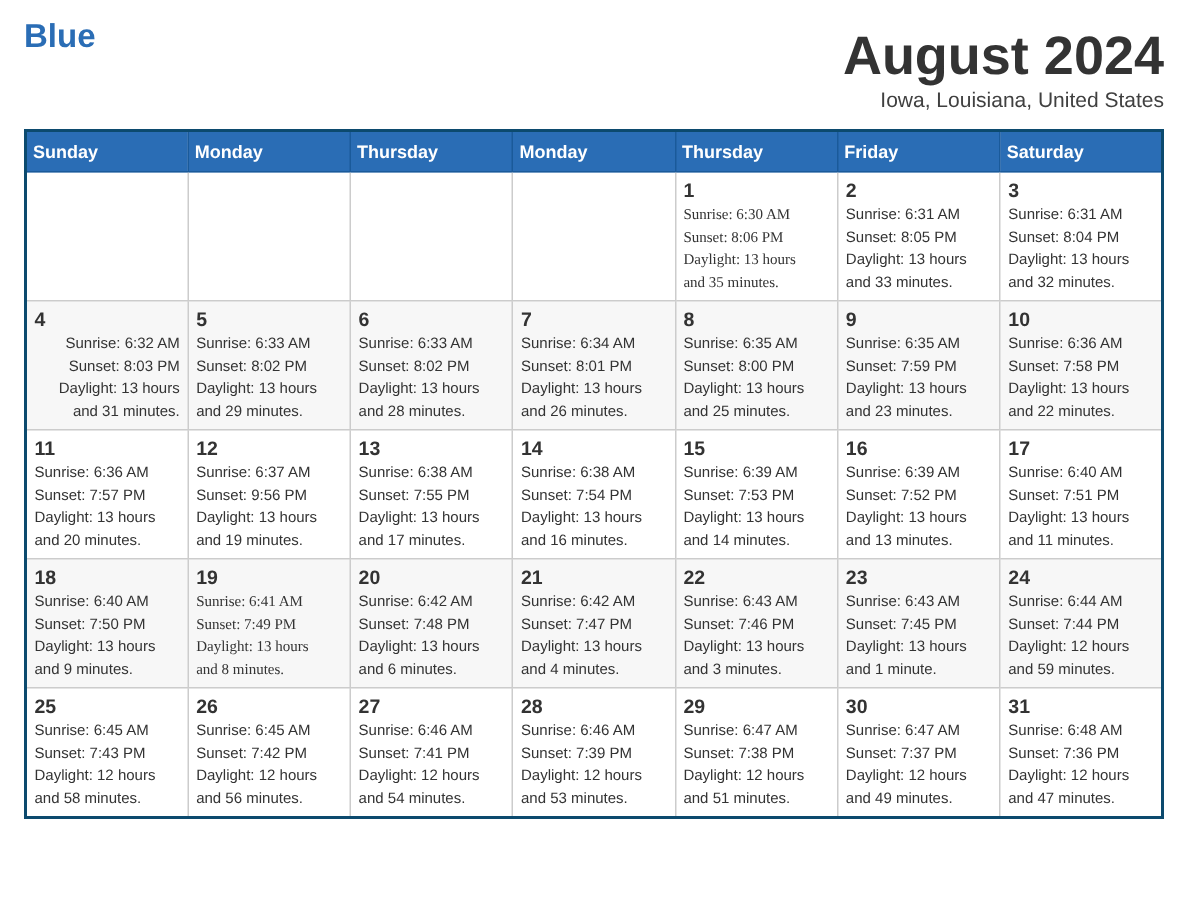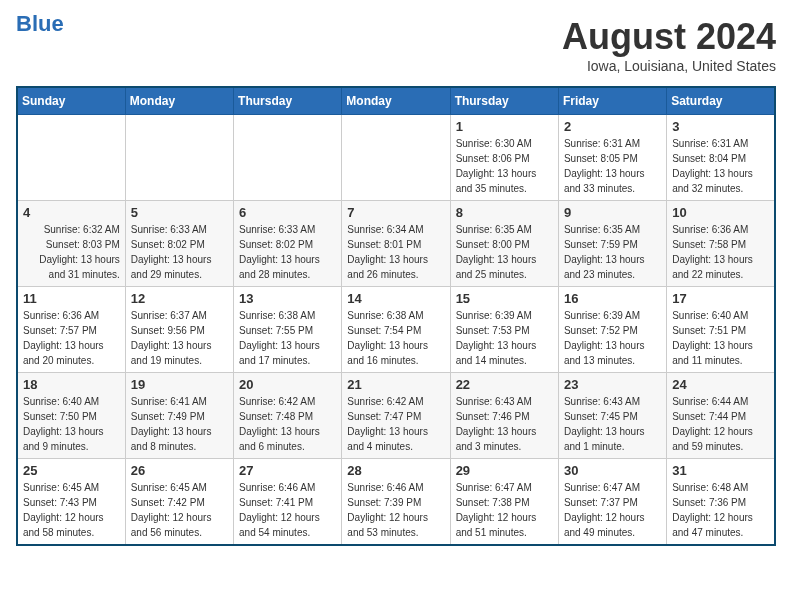--- a/index.html
+++ b/index.html
@@ -108,21 +108,21 @@
       </tr>
   </thead>
   <tbody id="calendar-body">
   <tr>
         <td class="empty-cell"></td>
         <td class="empty-cell"></td>
         <td class="empty-cell"></td>
         <td class="empty-cell"></td>
         <td>
           <span class="day-number">1</span>
-          <div class="day-info" style="white-space: pre-line;">Sunrise: 6:30 AM
+          <div class="day-info" style="white-space: pre-line; font-family: Liberation Serif, serif;">Sunrise: 6:30 AM
 Sunset: 8:06 PM
 Daylight: 13 hours
 and 35 minutes.</div>
         </td>
         <td>
           <span class="day-number">2</span>
           <div class="day-info" style="white-space: pre-line;">Sunrise: 6:31 AM
 Sunset: 8:05 PM
 Daylight: 13 hours
 and 33 minutes.</div>
@@ -240,21 +240,21 @@
       <tr>
         <td>
           <span class="day-number">18</span>
           <div class="day-info" style="white-space: pre-line;">Sunrise: 6:40 AM
 Sunset: 7:50 PM
 Daylight: 13 hours
 and 9 minutes.</div>
         </td>
         <td>
           <span class="day-number">19</span>
-          <div class="day-info" style="white-space: pre-line;">Sunrise: 6:41 AM
+          <div class="day-info" style="white-space: pre-line; font-family: Liberation Serif, serif;">Sunrise: 6:41 AM
 Sunset: 7:49 PM
 Daylight: 13 hours
 and 8 minutes.</div>
         </td>
         <td>
           <span class="day-number">20</span>
           <div class="day-info" style="white-space: pre-line;">Sunrise: 6:42 AM
 Sunset: 7:48 PM
 Daylight: 13 hours
 and 6 minutes.</div>

